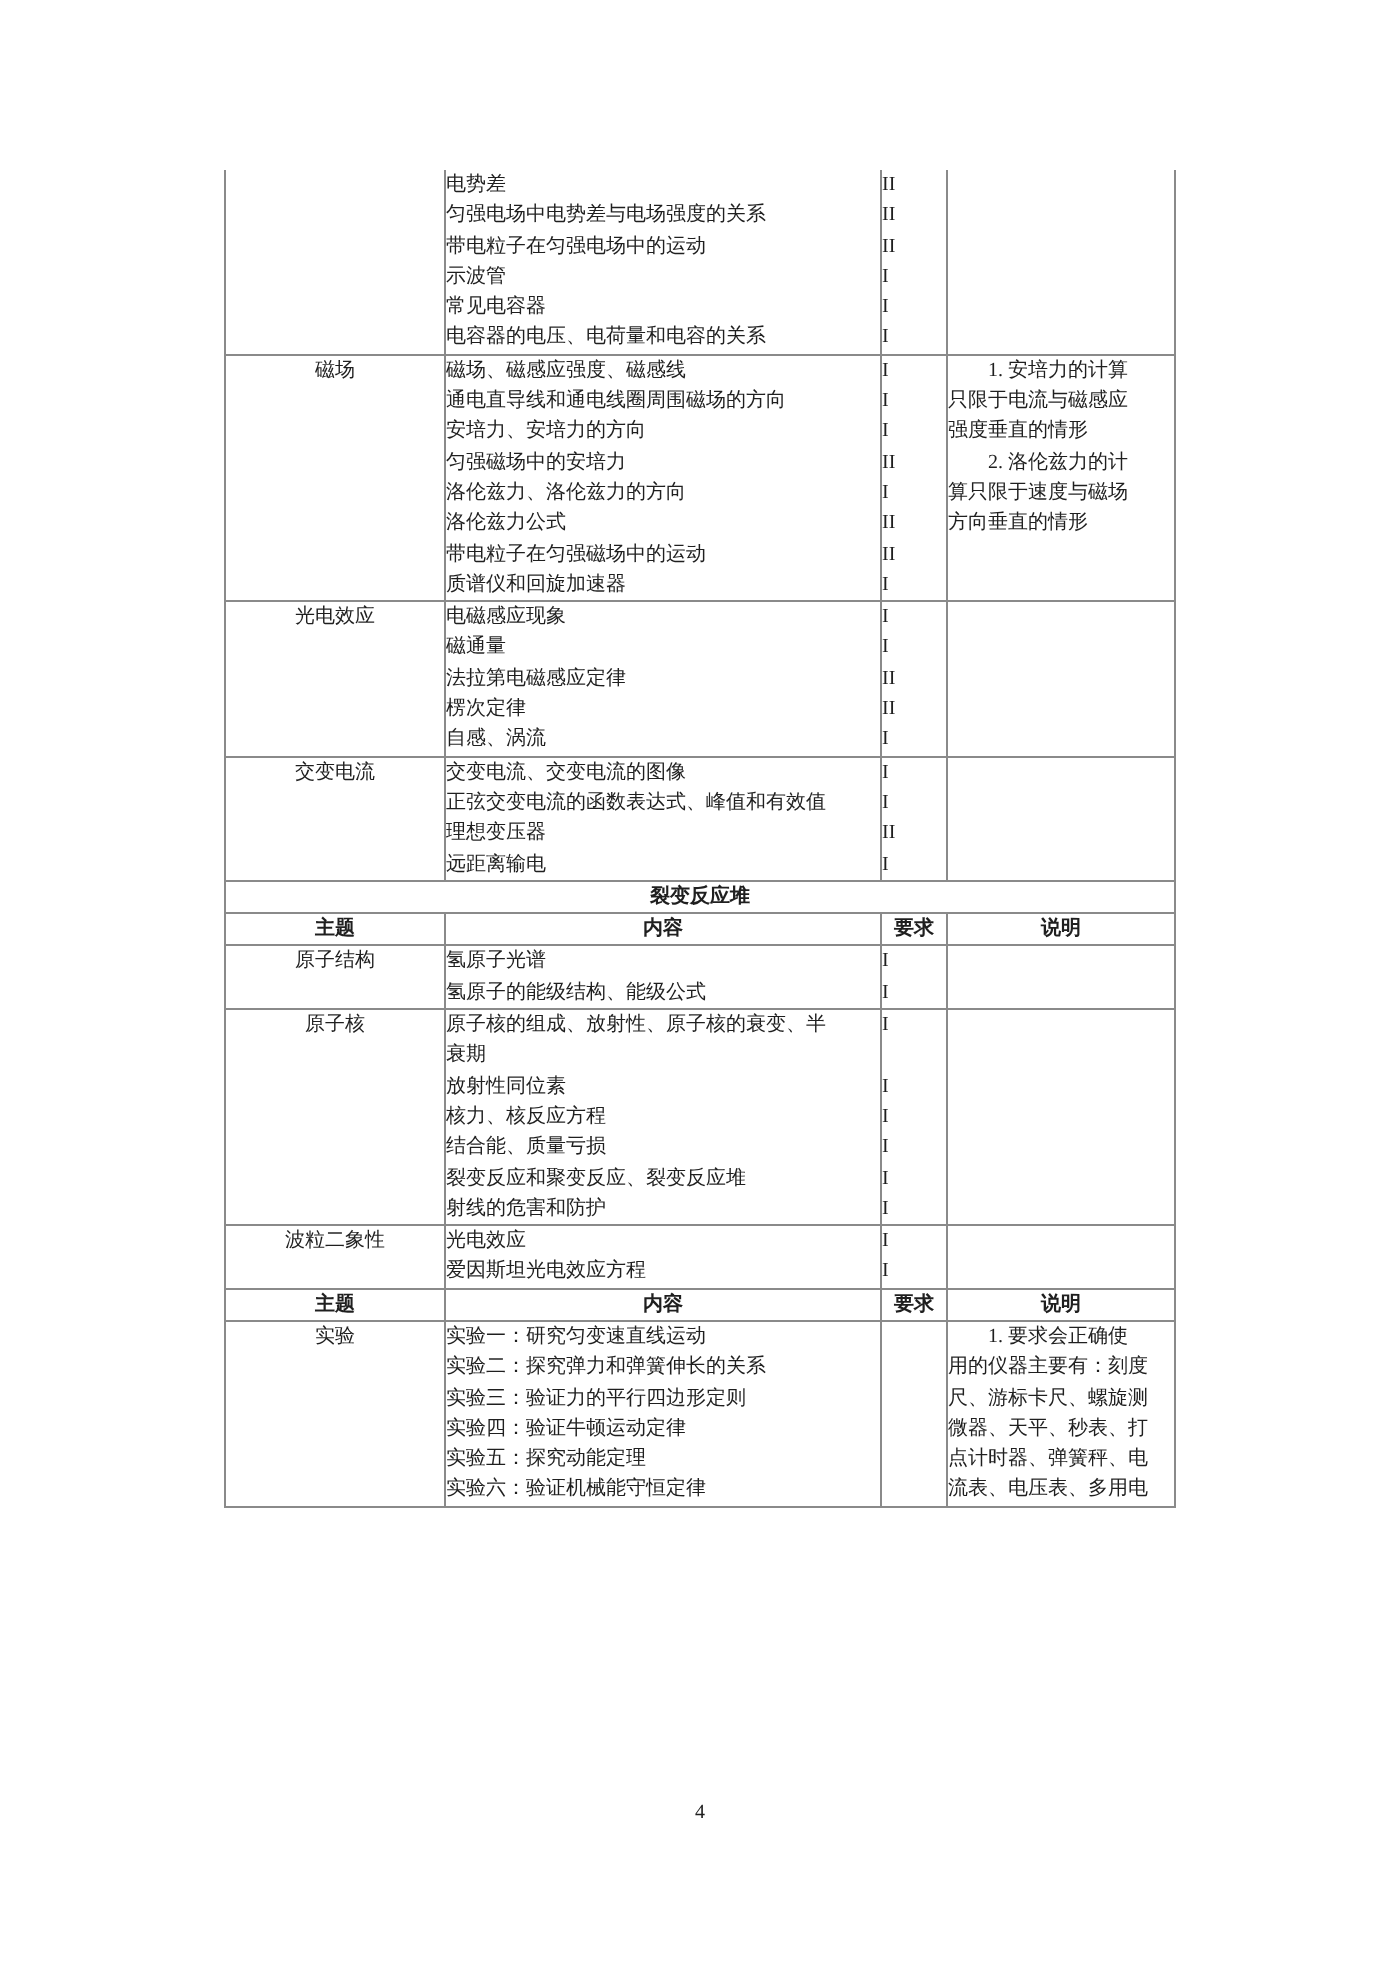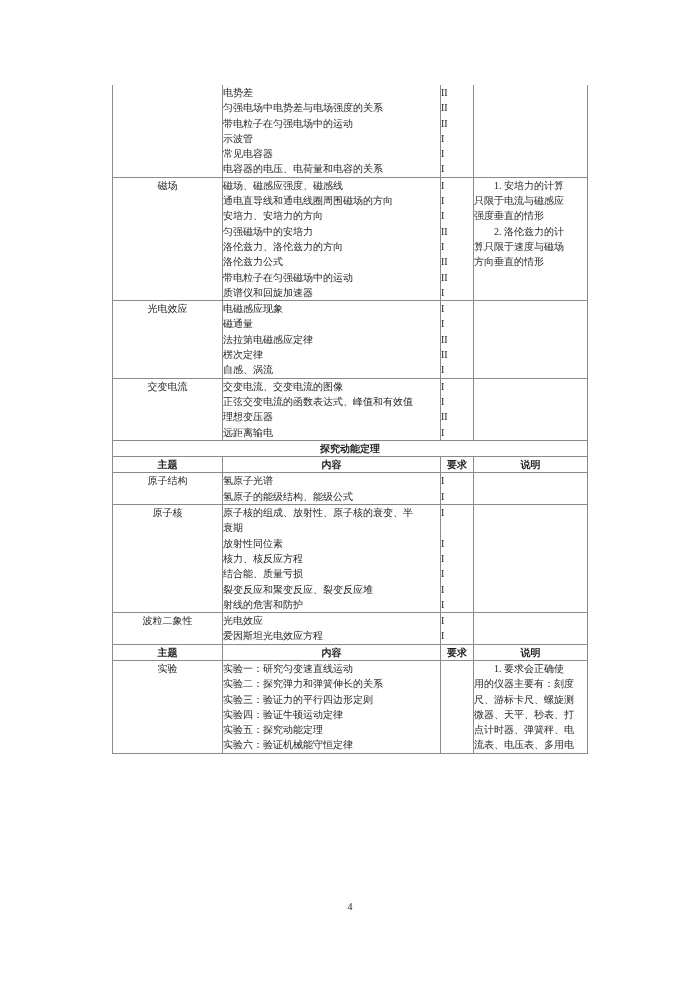--- a/index.html
+++ b/index.html
@@ -117,21 +117,21 @@
 正弦交变电流的函数表达式、峰值和有效值
 理想变压器
 远距离输电</td>
           <td class="req-cell">I
 I
 II
 I</td>
           <td class="note-cell"></td>
         </tr>
         <tr>
-          <td colspan="4" class="group-cell">探究动能定理</td>
+          <td colspan="4" class="group-cell">裂变反应堆</td>
         </tr>
         <tr>
           <td class="colhead-cell">主题</td>
           <td class="colhead-cell">内容</td>
           <td class="colhead-cell">要求</td>
           <td class="colhead-cell">说明</td>
         </tr>
         <tr>
           <td class="topic-cell">原子结构</td>
           <td class="content-cell">氢原子光谱

